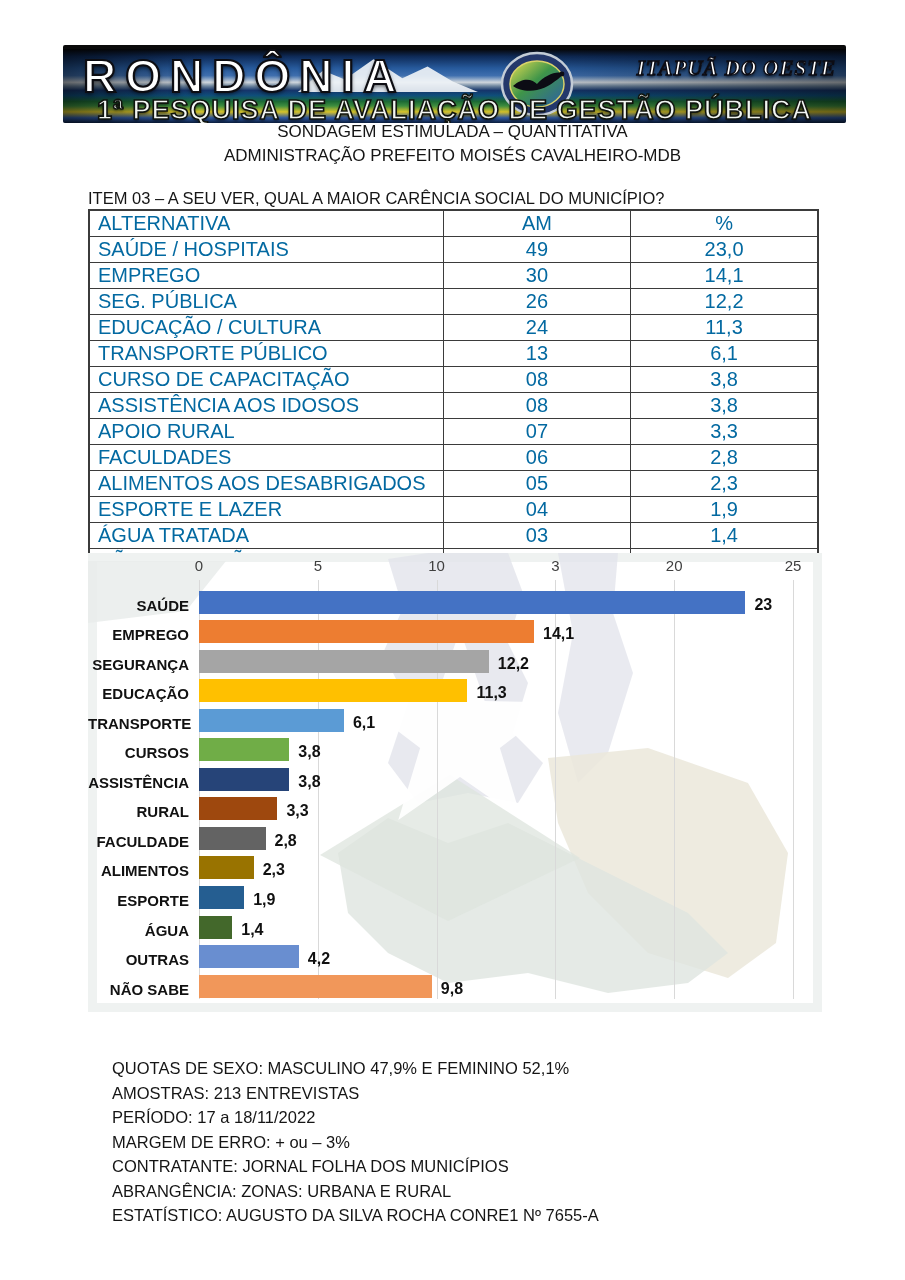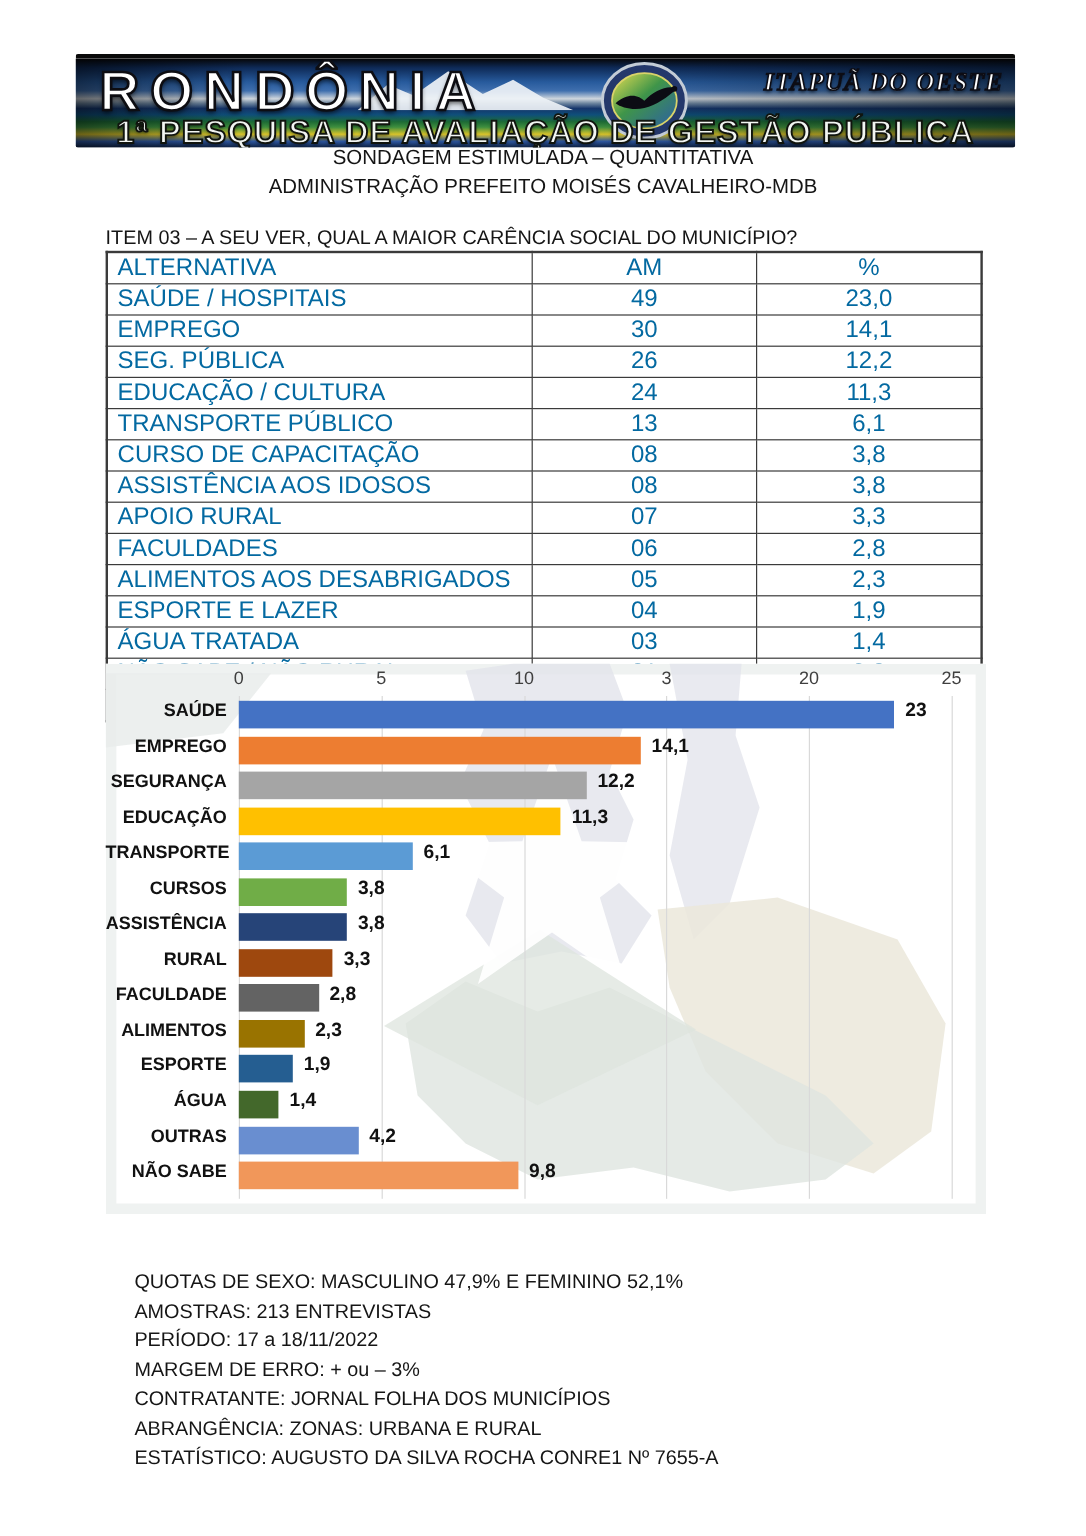--- a/index.html
+++ b/index.html
@@ -45,21 +45,21 @@
   .tbl{border:2px solid #3b3b3b;}
 
   
   .chart{position:absolute;left:88px;top:553px;width:734px;height:459px;background:#fff;
     box-shadow:inset 0 0 0 9px rgba(234,237,236,.75);}
   .watermark{position:absolute;inset:0;z-index:0;}
   .xaxis{position:absolute;left:0;top:4px;width:100%;height:20px;z-index:2;}
   .xtick{position:absolute;transform:translateX(-50%);font-size:15px;color:#3f3f3f;}
   .gridline{position:absolute;top:27px;bottom:13px;width:1px;background:#d9d9d9;z-index:1;}
   .bars{position:absolute;left:0;right:0;top:31px;z-index:3;}
-  .bar-row{height:29.55px;display:flex;align-items:flex-start;}
+  .bar-row{height:29.55px;display:flex;align-items:flex-end;}
   .bar-cat{width:101px;flex:0 0 101px;text-align:right;font-size:15px;font-weight:700;color:#111;}
   .bar{height:23px;margin-left:10px;flex:0 0 auto;}
   .bar-val{margin-left:9px;font-size:16px;font-weight:700;color:#111;}
 
   
   .footer{position:absolute;left:88px;top:1056px;font-size:16.5px;line-height:24.5px;color:#151515;margin-left:24px;}
 </style>
 </head>
 <body>
 

